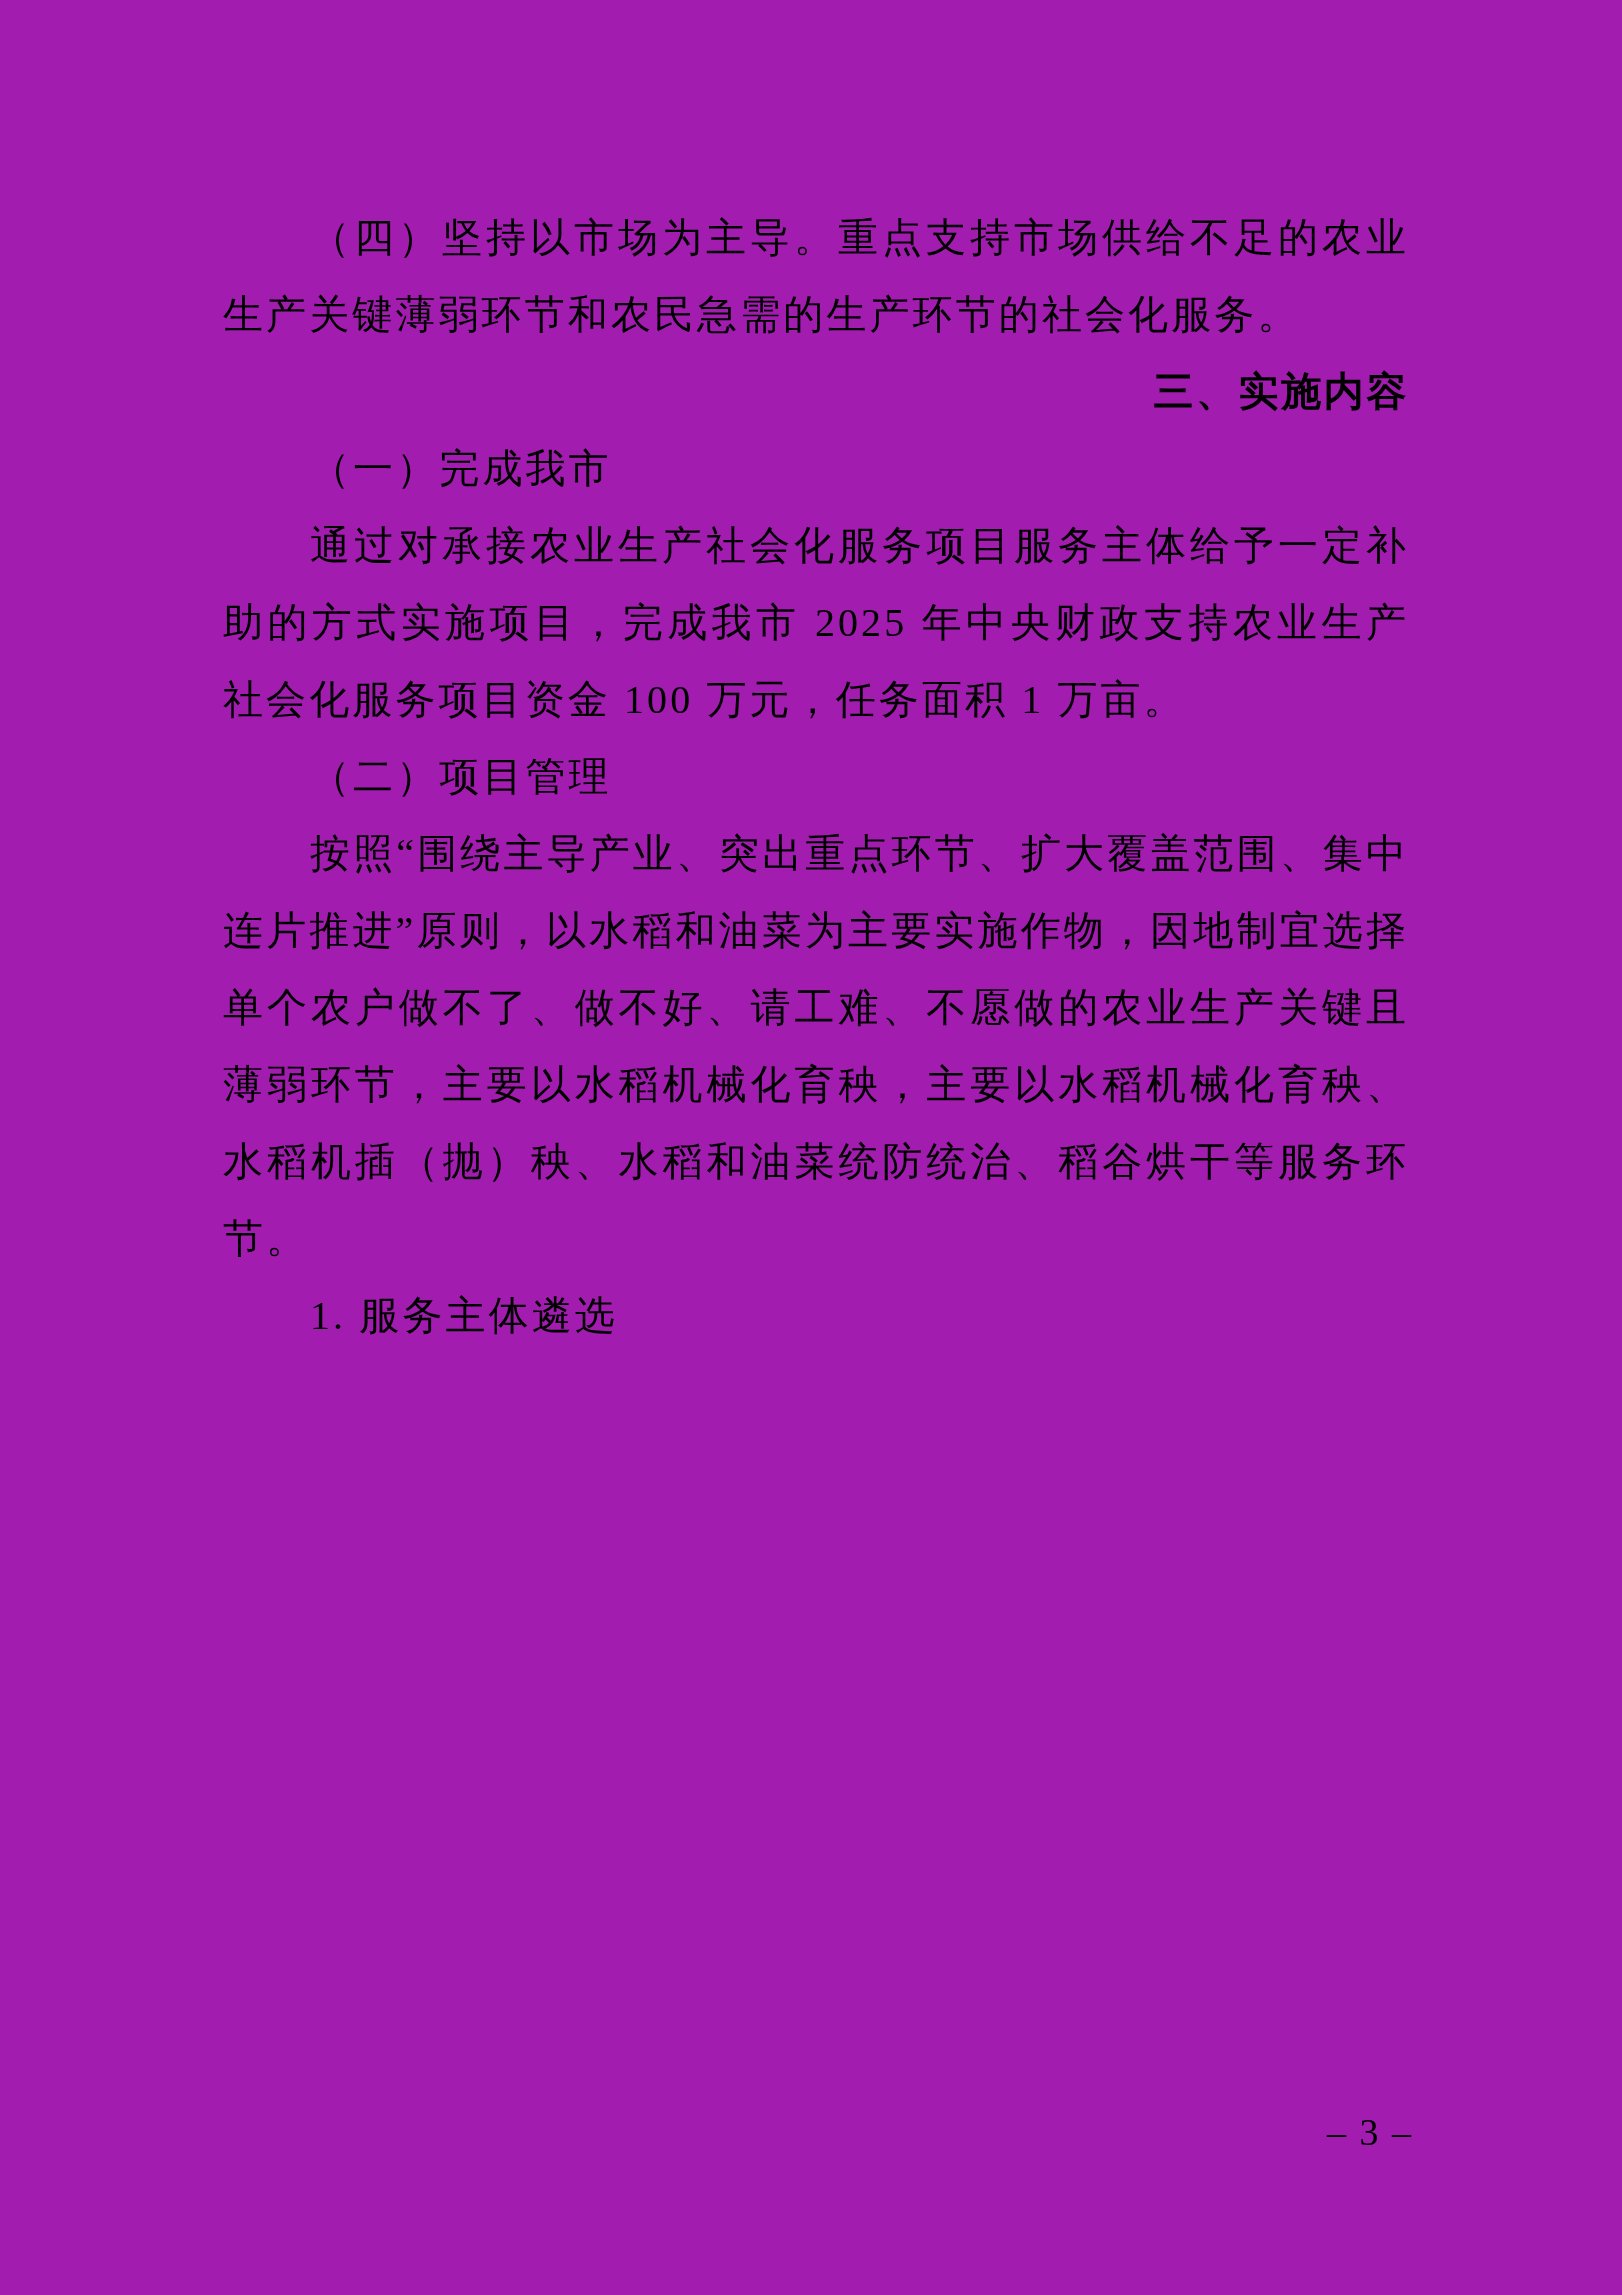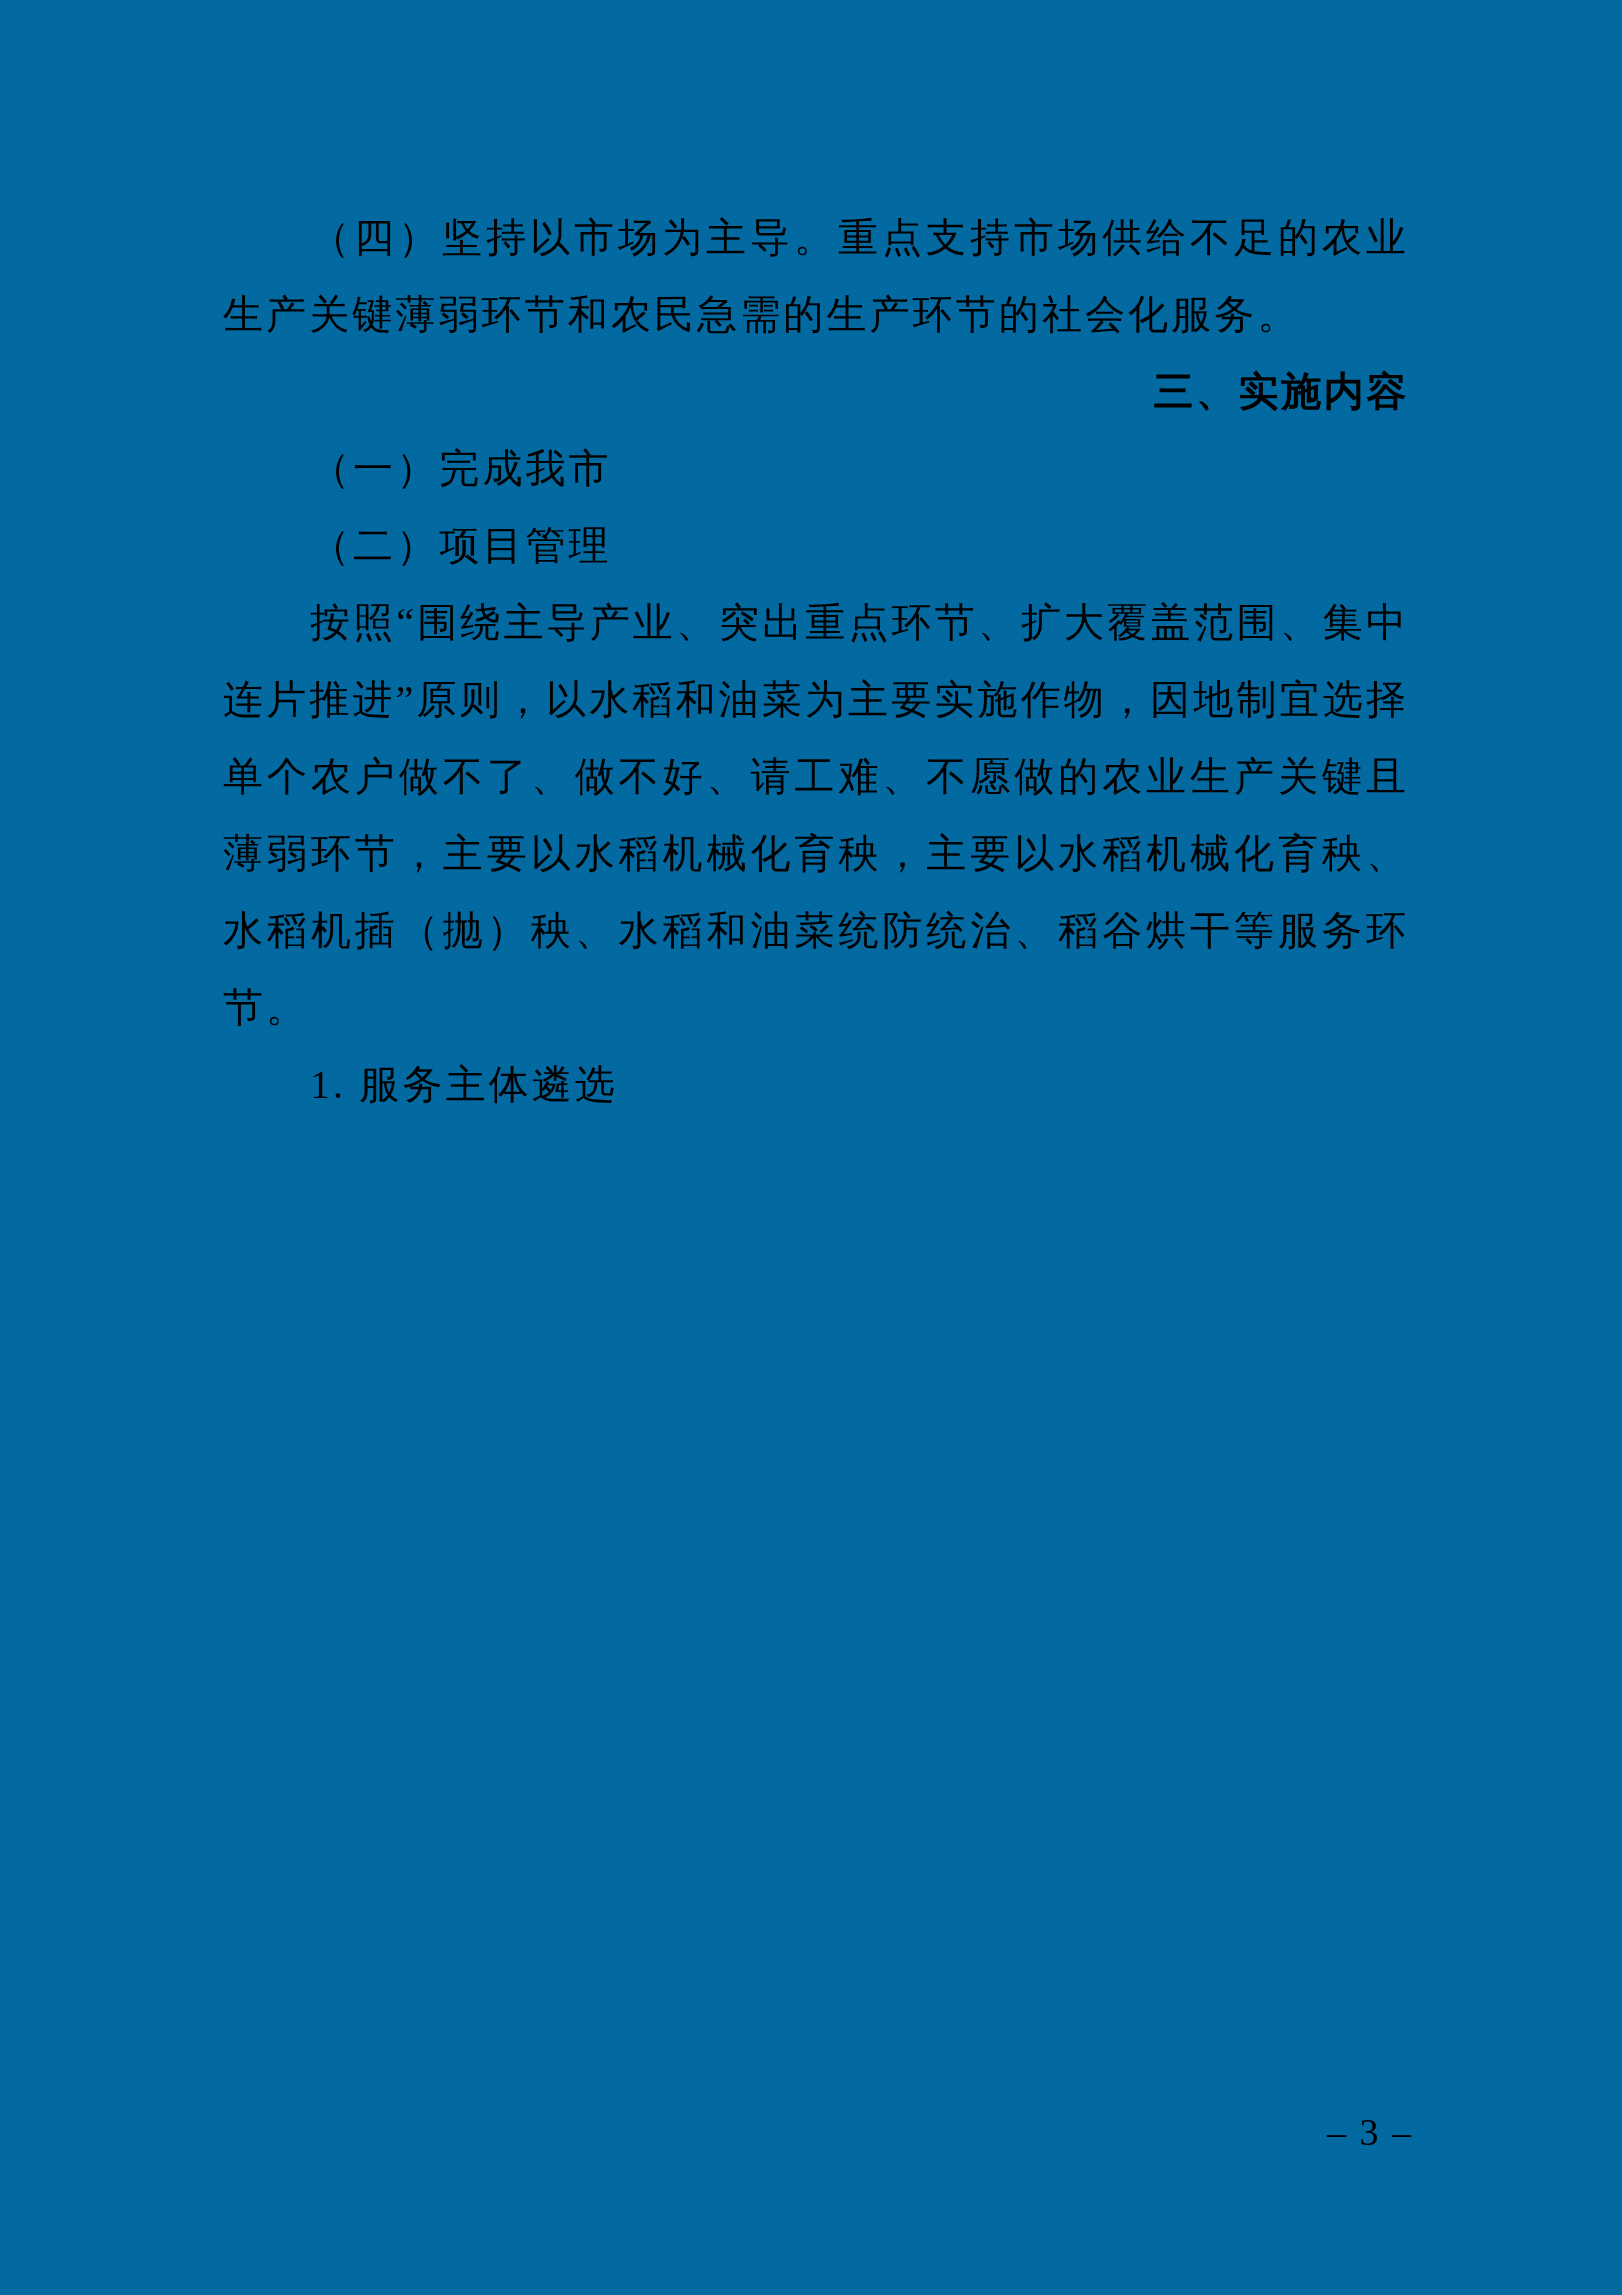--- a/index.html
+++ b/index.html
@@ -4,21 +4,21 @@
 <style>
   html, body {
     margin: 0;
     padding: 0;
     background: #ffffff;
   }
   .page {
     position: relative;
     width: 1623px;
     height: 2295px;
-    background: #0369a1;
+    background: #a21caf;
     overflow: hidden;
     font-family: "Liberation Serif", "DejaVu Serif", serif;
     color: #000000;
   }
   .content {
     position: absolute;
     left: 223px;
     top: 199px;
     width: 1186px;
   }
@@ -53,19 +53,20 @@
   }
 </style>
 </head>
 <body>
 
 <div class="page">
   <div class="content">
     <p class="body">（四）坚持以市场为主导。重点支持市场供给不足的农业生产关键薄弱环节和农民急需的生产环节的社会化服务。</p>
     <p class="h1">三、实施内容</p>
     <p class="h2">（一）完成我市</p>
+    <p class="body">通过对承接农业生产社会化服务项目服务主体给予一定补助的方式实施项目，完成我市 2025 年中央财政支持农业生产社会化服务项目资金 100 万元，任务面积 1 万亩。</p>
     <p class="h2">（二）项目管理</p>
     <p class="body">按照“围绕主导产业、突出重点环节、扩大覆盖范围、集中连片推进”原则，以水稻和油菜为主要实施作物，因地制宜选择单个农户做不了、做不好、请工难、不愿做的农业生产关键且薄弱环节，主要以水稻机械化育秧，主要以水稻机械化育秧、水稻机插（抛）秧、水稻和油菜统防统治、稻谷烘干等服务环节。</p>
     <p class="h3">1. 服务主体遴选</p>
   </div>
   <div class="page-number">– 3 –</div>
 </div>
 
 
 </body></html>

